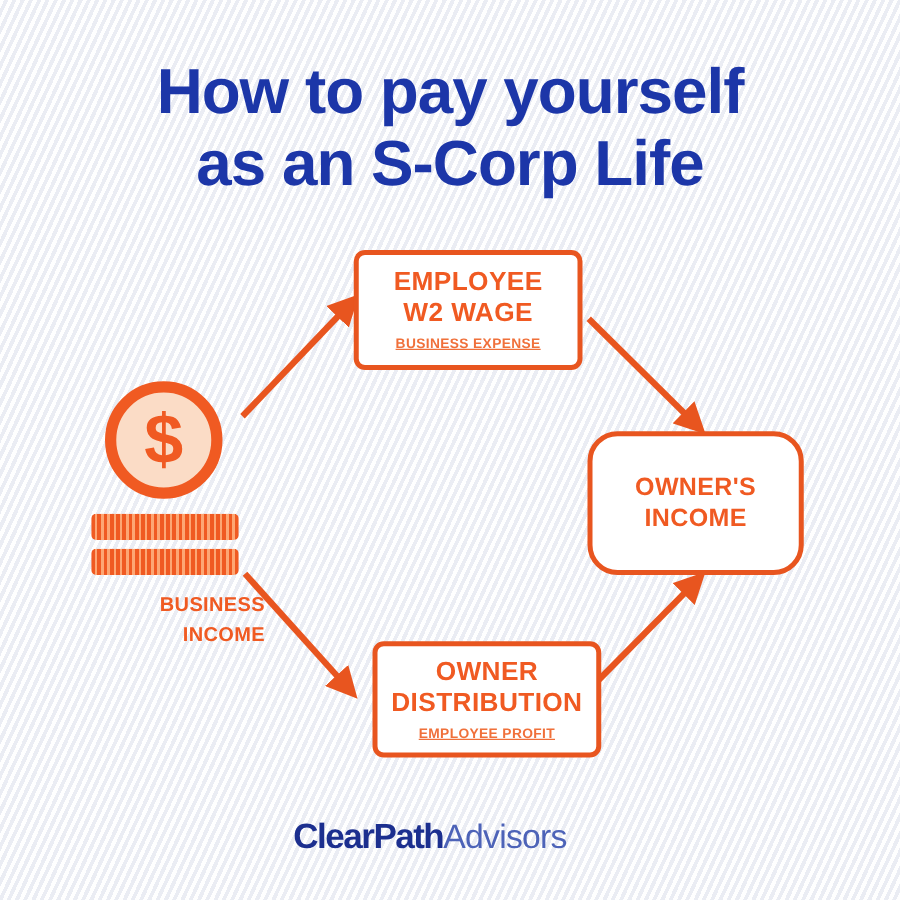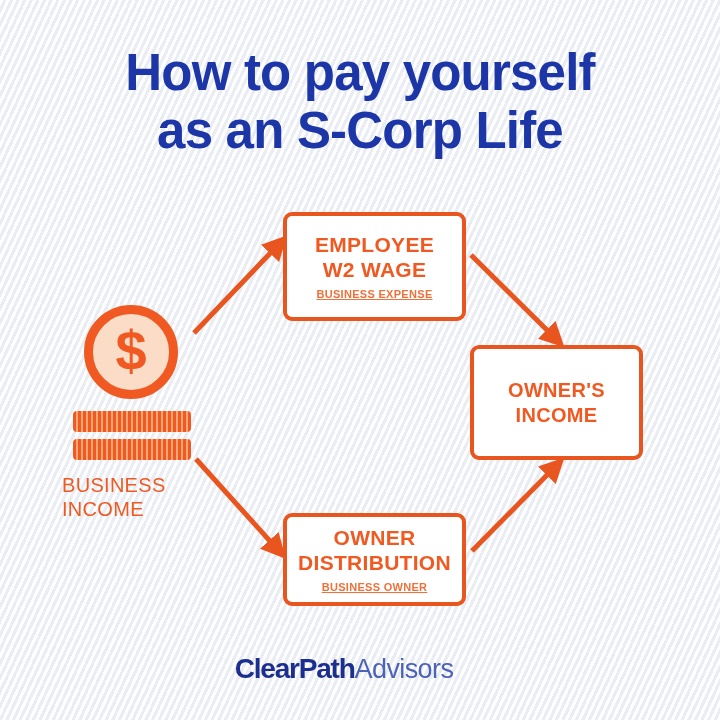--- a/index.html
+++ b/index.html
@@ -76,35 +76,35 @@
     line-height: 15px;
     letter-spacing: 0.3px;
     margin-top: 5px;
     text-decoration: underline;
   }
 
   #box-w2 {
     left: 283px;
     top: 200px;
     width: 183px;
-    height: 109px;
-    margin-top: 12px;
+    height: 96px;
   }
   #box-owner-income {
     left: 470px;
     top: 345px;
     width: 173px;
     height: 115px;
+    border-radius: 24px;
   }
   #box-owner-income .box-title {
     font-size: 20px;
     line-height: 25px;
   }
   #box-distribution {
-    left: 283px;
+    left: 298px;
     top: 513px;
     width: 183px;
     height: 93px;
   }
 
   
   #coin-group {
     position: absolute;
     left: 62px;
     top: 305px;
@@ -149,24 +149,24 @@
     );
   }
   #coin-bar-1 { top: 106px; }
   #coin-bar-2 { top: 134px; }
 
   #business-income-label {
     position: absolute;
     left: 0;
     top: 168px;
     width: 150px;
-    text-align: left;
+    text-align: right;
     color: #f05a22;
-    font-weight: normal;
-    font-size: 20px;
+    font-weight: bold;
+    font-size: 16px;
     line-height: 24px;
     letter-spacing: 0.3px;
     white-space: pre-line;
   }
 
   
   #arrow-layer {
     position: absolute;
     left: 0;
     top: 0;
@@ -255,21 +255,21 @@
   </div>
 
   <div class="flow-box" id="box-owner-income">
     <div class="box-title">OWNER'S
 INCOME</div>
   </div>
 
   <div class="flow-box" id="box-distribution">
     <div class="box-title">OWNER
 DISTRIBUTION</div>
-    <div class="box-sub">BUSINESS OWNER</div>
+    <div class="box-sub">EMPLOYEE PROFIT</div>
   </div>
 
   <div id="logo-block">
     <span id="logo-wordmark">
       <span id="logo-clearpath">ClearPath</span><span id="logo-advisors">Advisors</span>
       <span id="logo-tagline">Business. Money. Life.</span>
     </span>
   </div>
 
 </div>

